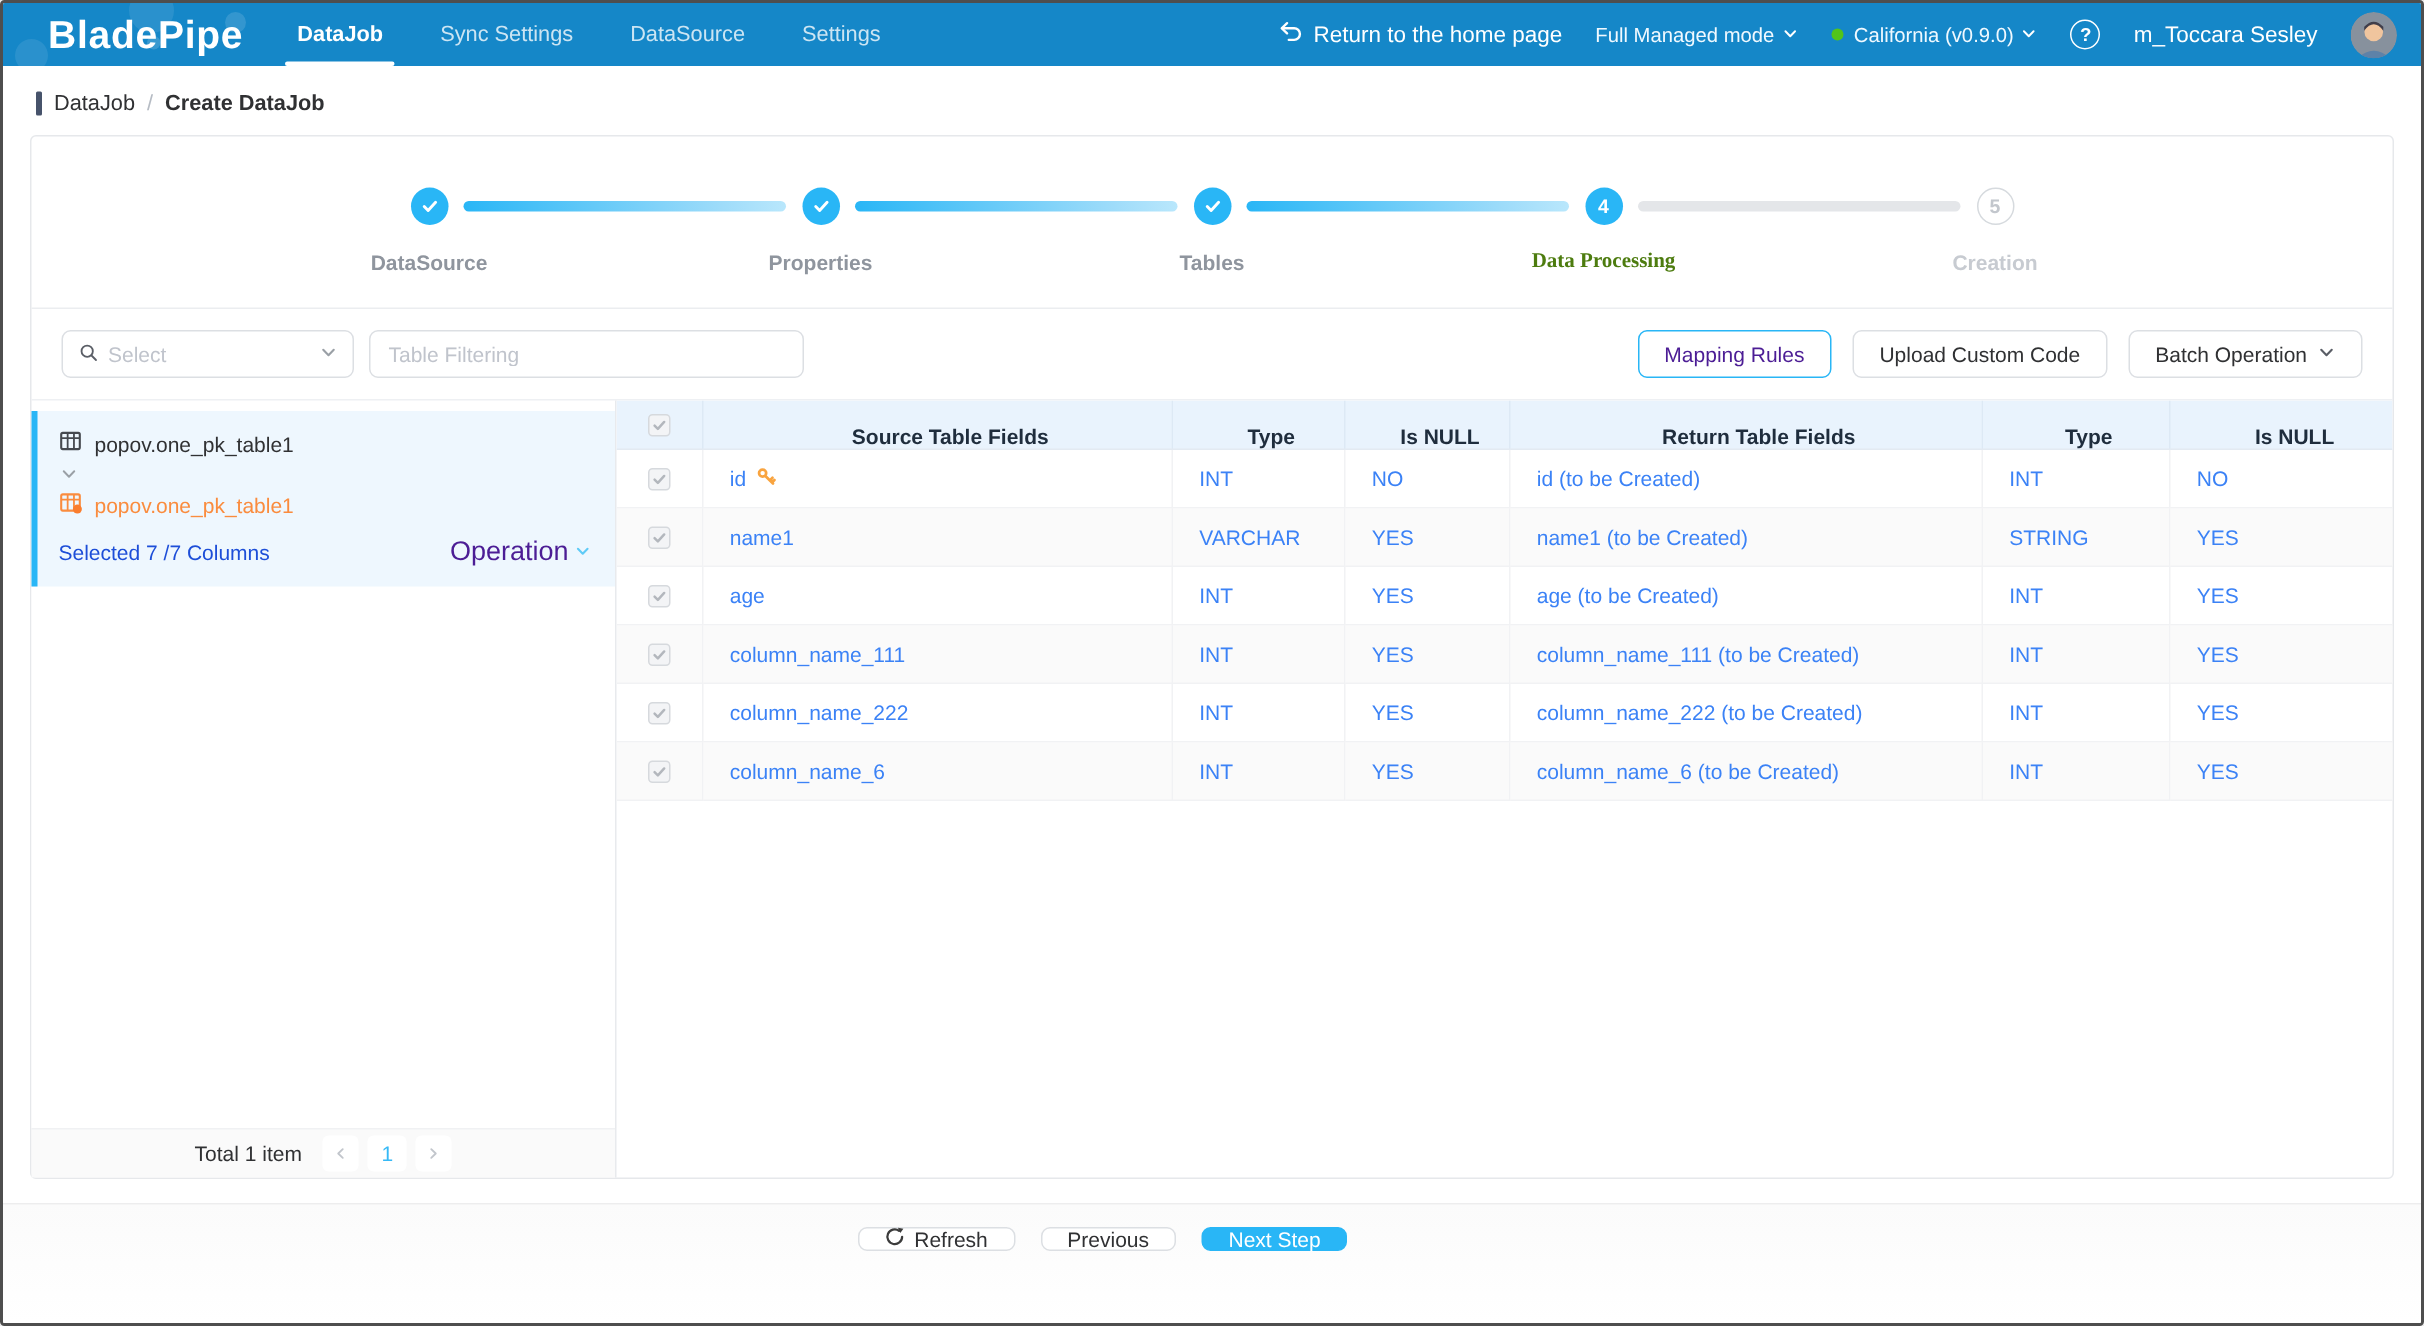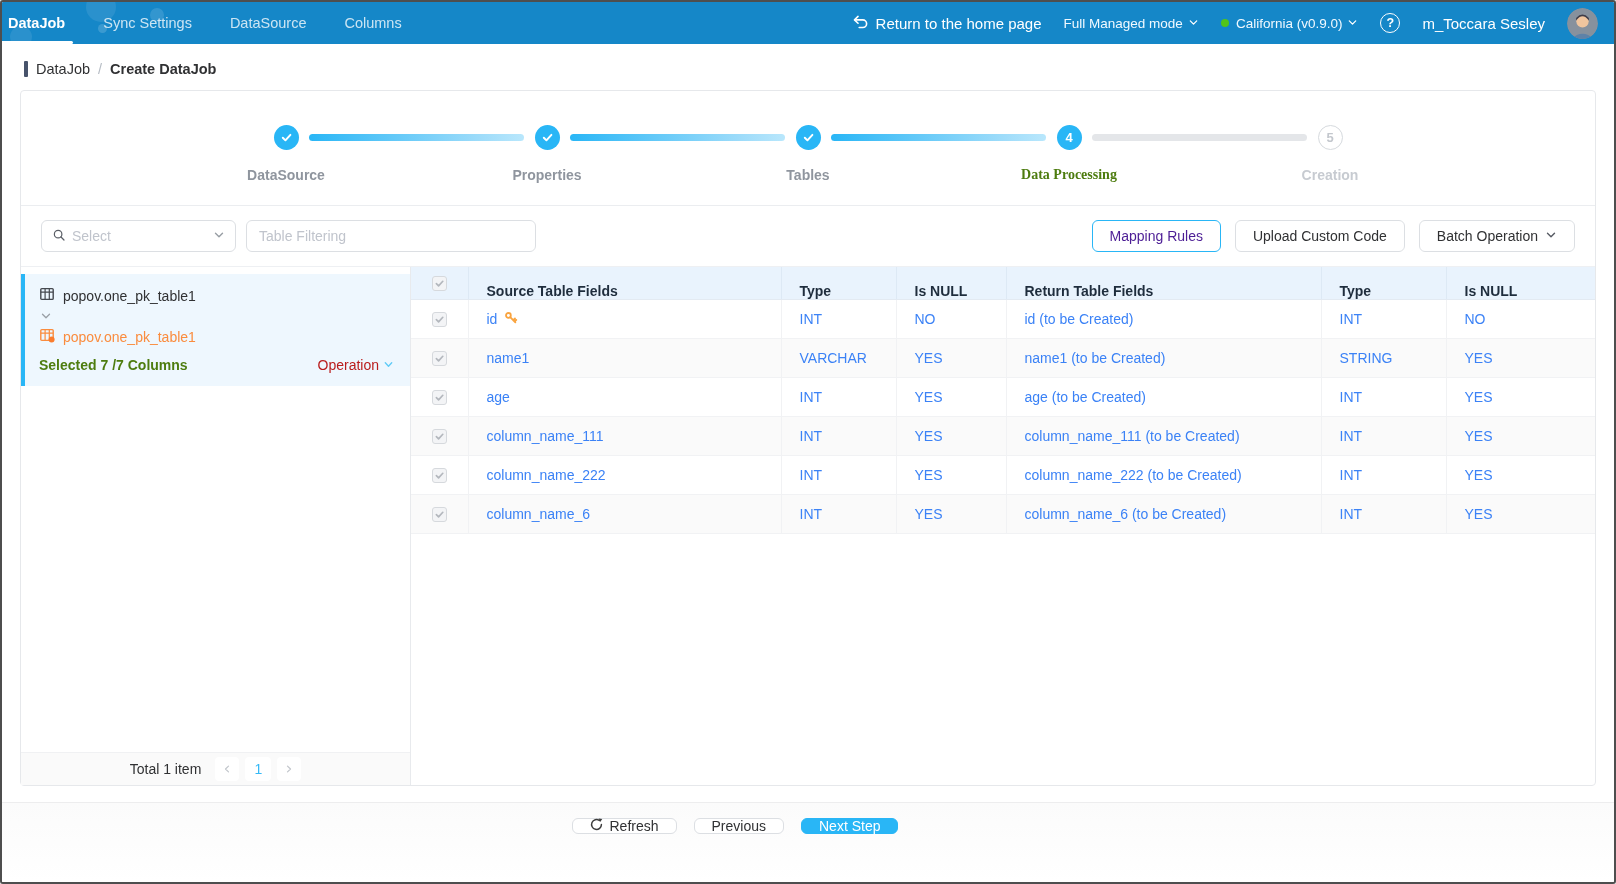--- a/index.html
+++ b/index.html
@@ -78,35 +78,35 @@
 
   
   .content { flex:1; display:flex; min-height:0; border-top:1px solid #eef0f3; }
   .sidepanel { width:390px; flex:0 0 390px; border-right:1px solid #e8eaed; display:flex; flex-direction:column; }
   .tree-item { margin-top:7px; background:#eef7fe; position:relative; padding:12px 16px 13px 18px; }
   .tree-item::before { content:""; position:absolute; left:0; top:0; bottom:0; width:4px; background:#29b6f6; }
   .tree-line { display:flex; align-items:center; gap:8px; font-size:14px; color:#303133; cursor:pointer; }
   .tree-expander { margin:5px 0 5px 1px; color:#9aa0a6; cursor:pointer; line-height:0; }
   .tree-line.target { color:#fa8c3e; }
   .tree-meta { display:flex; align-items:center; justify-content:space-between; margin-top:11px; }
-  .sel-summary { font-size:14px; font-weight:bold; color:#4d7c0f; }
-  .op-link { display:flex; align-items:center; gap:4px; color:#b91c1c; font-size:14px; cursor:pointer; }
+  .sel-summary { font-size:14px; font-weight:normal; color:#1d4ed8; }
+  .op-link { display:flex; align-items:center; gap:4px; color:#4c1d95; font-size:18px; cursor:pointer; }
   .panel-fill { flex:1; background:#fff; }
   .pagebar { flex:0 0 33px; background:#fafafa; border-top:1px solid #f0f1f3; display:flex; align-items:center;
              justify-content:center; gap:6px; font-size:14px; color:#303133; }
   .pg-total { margin-right:8px; }
   .pg-btn { width:24px; height:24px; background:#fff; border-radius:4px; display:flex; align-items:center;
             justify-content:center; color:#c2c6cc; cursor:pointer; }
   .pg-num { width:26px; height:24px; background:#fff; border-radius:4px; display:flex; align-items:center;
             justify-content:center; color:#36b9f6; font-size:14px; cursor:pointer; }
 
   
   .table-area { flex:1; overflow:hidden; }
   table.fields { width:100%; border-collapse:collapse; table-layout:fixed; }
-  table.fields thead th { background:#e9f3fd; font-size:14px; font-weight:bold; color:#1f2d3d; text-align:left;
+  table.fields thead th { background:#e9f3fd; font-size:14px; font-weight:bold; color:#1f2d3d; text-align:center;
             height:32px; padding:16px 0 0 18px; border-right:1px solid #dde9f5; border-bottom:1px solid #e3eaf2; }
   table.fields thead th.cb-col { text-align:center; padding:0; }
   table.fields thead th:last-child { border-right:none; }
   table.fields tbody td { height:39px; font-size:14px; color:#3b82f6; padding:0 0 0 18px;
             border-right:1px solid #f1f2f4; border-bottom:1px solid #f1f2f4; white-space:nowrap; overflow:hidden; }
   table.fields tbody td.cb-col { text-align:center; padding:0; }
   table.fields tbody td:last-child { border-right:none; }
   table.fields tbody tr:nth-child(even) td { background:#fafafa; }
   td.target-cell { color:#fa8c3e; }
   .cb { width:15px; height:15px; border:1px solid #d6d9dd; border-radius:3px; background:#f3f4f6;
@@ -125,25 +125,26 @@
 <body>
 
 <div class="frame">
 
   <header class="navbar">
     <span class="bubble b1"></span>
     <span class="bubble b2"></span>
     <span class="bubble b3"></span>
     <span class="bubble b4"></span>
     <div class="nav-left">
+      <div class="logo">BladePipe</div>
       <nav class="nav-items">
         <div class="nav-item active">DataJob</div>
         <div class="nav-item">Sync Settings</div>
         <div class="nav-item">DataSource</div>
-        <div class="nav-item">Columns</div>
+        <div class="nav-item">Settings</div>
       </nav>
     </div>
     <div class="nav-right">
       <div class="return-home">
         <span><svg width="17" height="16" viewBox="0 0 18 17">
               <path d="M6.4 2.6 L2.6 6.2 L6.4 9.8" fill="none" stroke="#fff" stroke-width="1.7" stroke-linejoin="round" stroke-linecap="round"></path>
               <path d="M3 6.2 H11.4 A4.1 4.1 0 0 1 11.4 14.4 H7.6" fill="none" stroke="#fff" stroke-width="1.7" stroke-linecap="round"></path>
             </svg></span>
         <span>Return to the home page</span>
       </div>

